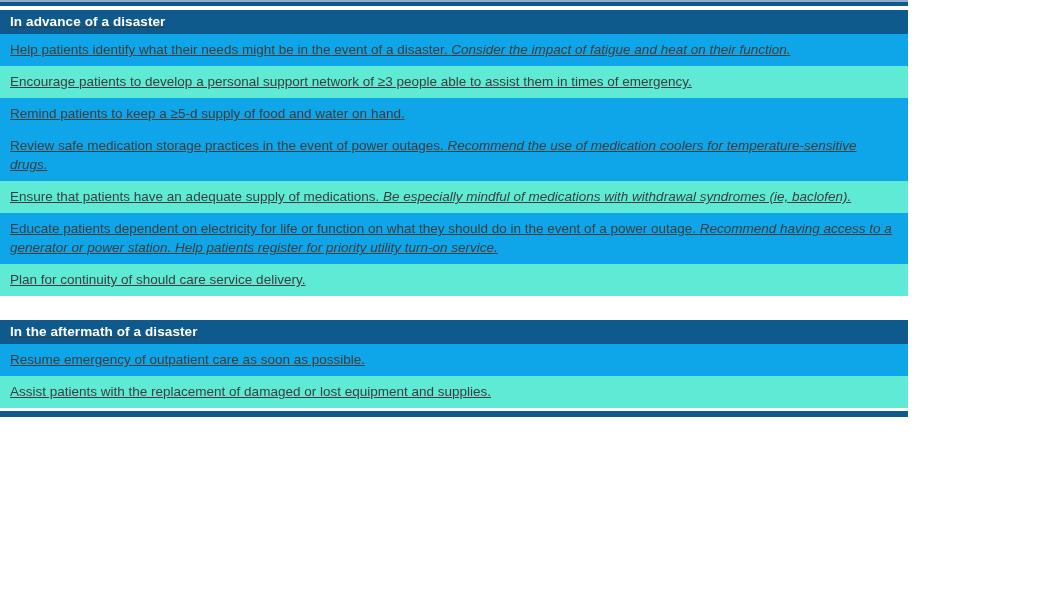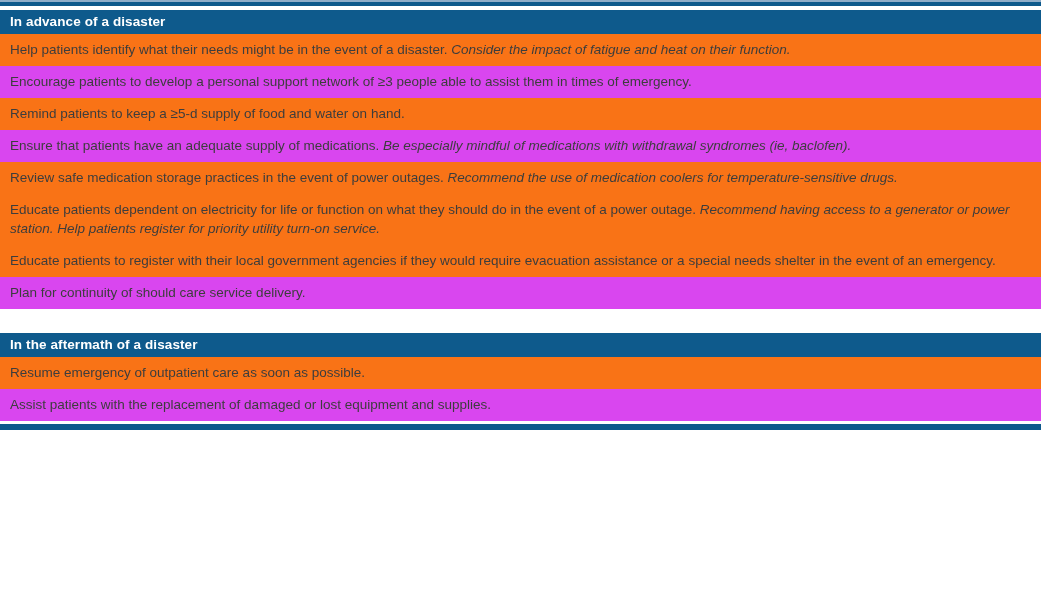--- a/index.html
+++ b/index.html
@@ -6,21 +6,22 @@
     margin: 0;
     padding: 0;
     background: #ffffff;
   }
   body {
     width: 1041px;
     font-family: "Liberation Sans", "DejaVu Sans", sans-serif;
     color: #3d3d3d;
   }
   .table-wrap {
-    width: 1041px;
+    width: 908px;
+    text-decoration: underline;
   }
   .top-fringe {
     height: 2px;
     background: #8fadc8;
   }
   .top-rule {
     height: 4px;
     background: #0e5a8c;
     margin-bottom: 4px;
   }
@@ -30,24 +31,24 @@
     font-weight: bold;
     font-size: 13.5px;
     line-height: 15px;
     padding: 4px 10px 5px 10px;
     letter-spacing: 0.1px;
   }
   .row {
     font-size: 13.5px;
     line-height: 19px;
     padding: 6px 12px 7px 10px;
-    background: #f97316;
+    background: #0ea5e9;
   }
   .row.alt {
-    background: #d946ef;
+    background: #5eead4;
   }
   .row .it {
     font-style: italic;
   }
   .section-gap {
     height: 24px;
     background: #ffffff;
   }
   .bottom-gap {
     height: 3px;
@@ -62,24 +63,23 @@
 <body>
 
 <div class="table-wrap">
   <div class="top-fringe"></div>
   <div class="top-rule"></div>
   <div id="sections-container">
       <div class="section-header">In advance of a disaster</div>
       <div class="row"><span>Help patients identify what their needs might be in the event of a disaster. </span><span class="it">Consider the impact of fatigue and heat on their function.</span></div>
       <div class="row alt"><span>Encourage patients to develop a personal support network of ≥3 people able to assist them in times of emergency.</span></div>
       <div class="row"><span>Remind patients to keep a ≥5-d supply of food and water on hand.</span></div>
+      <div class="row"><span>Review safe medication storage practices in the event of power outages. </span><span class="it">Recommend the use of medication coolers for temperature-sensitive drugs.</span></div>
       <div class="row alt"><span>Ensure that patients have an adequate supply of medications. </span><span class="it">Be especially mindful of medications with withdrawal syndromes (ie, baclofen).</span></div>
-      <div class="row"><span>Review safe medication storage practices in the event of power outages. </span><span class="it">Recommend the use of medication coolers for temperature-sensitive drugs.</span></div>
       <div class="row"><span>Educate patients dependent on electricity for life or function on what they should do in the event of a power outage. </span><span class="it">Recommend having access to a generator or power station. Help patients register for priority utility turn-on service.</span></div>
-      <div class="row"><span>Educate patients to register with their local government agencies if they would require evacuation assistance or a special needs shelter in the event of an emergency.</span></div>
       <div class="row alt"><span>Plan for continuity of should care service delivery.</span></div>
       <div class="section-gap"></div>
       <div class="section-header">In the aftermath of a disaster</div>
       <div class="row"><span>Resume emergency of outpatient care as soon as possible.</span></div>
       <div class="row alt"><span>Assist patients with the replacement of damaged or lost equipment and supplies.</span></div>
     </div>
   <div class="bottom-gap"></div>
   <div class="bottom-rule"></div>
 </div>
 

